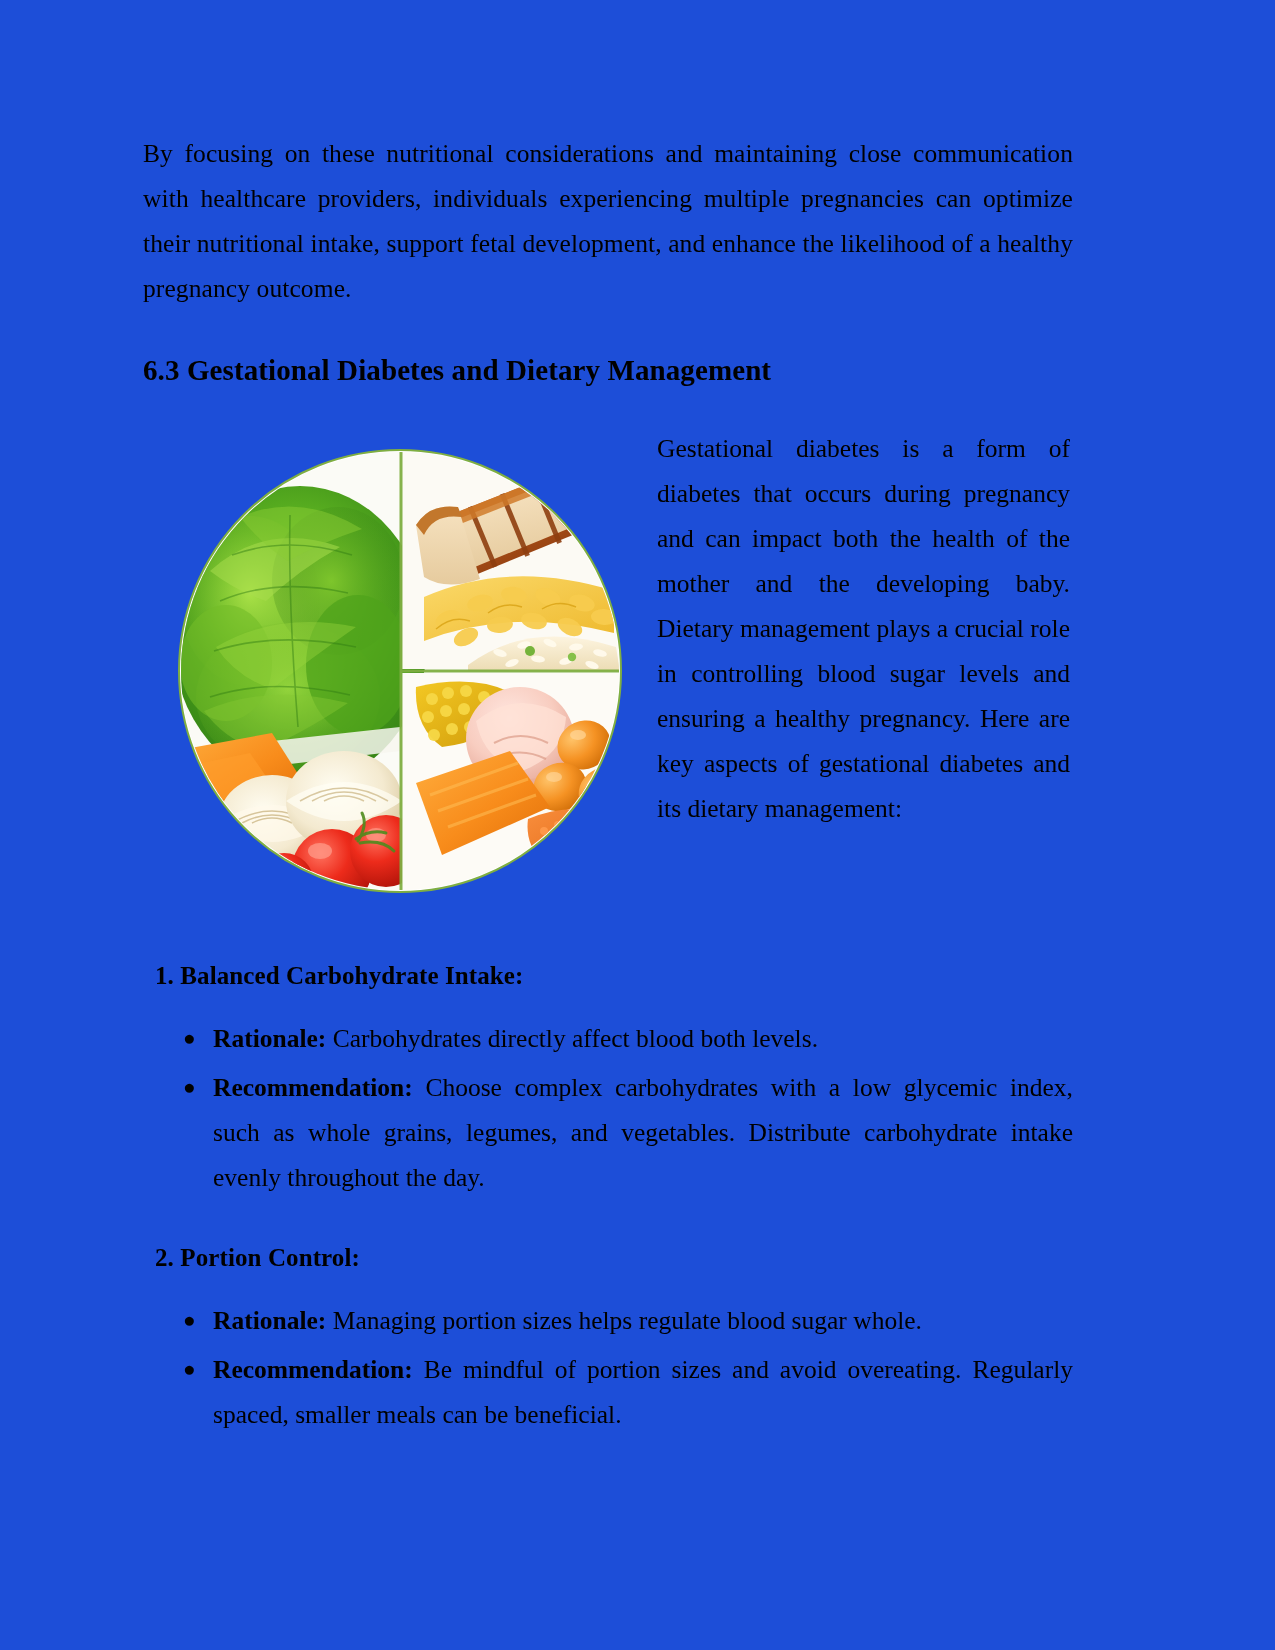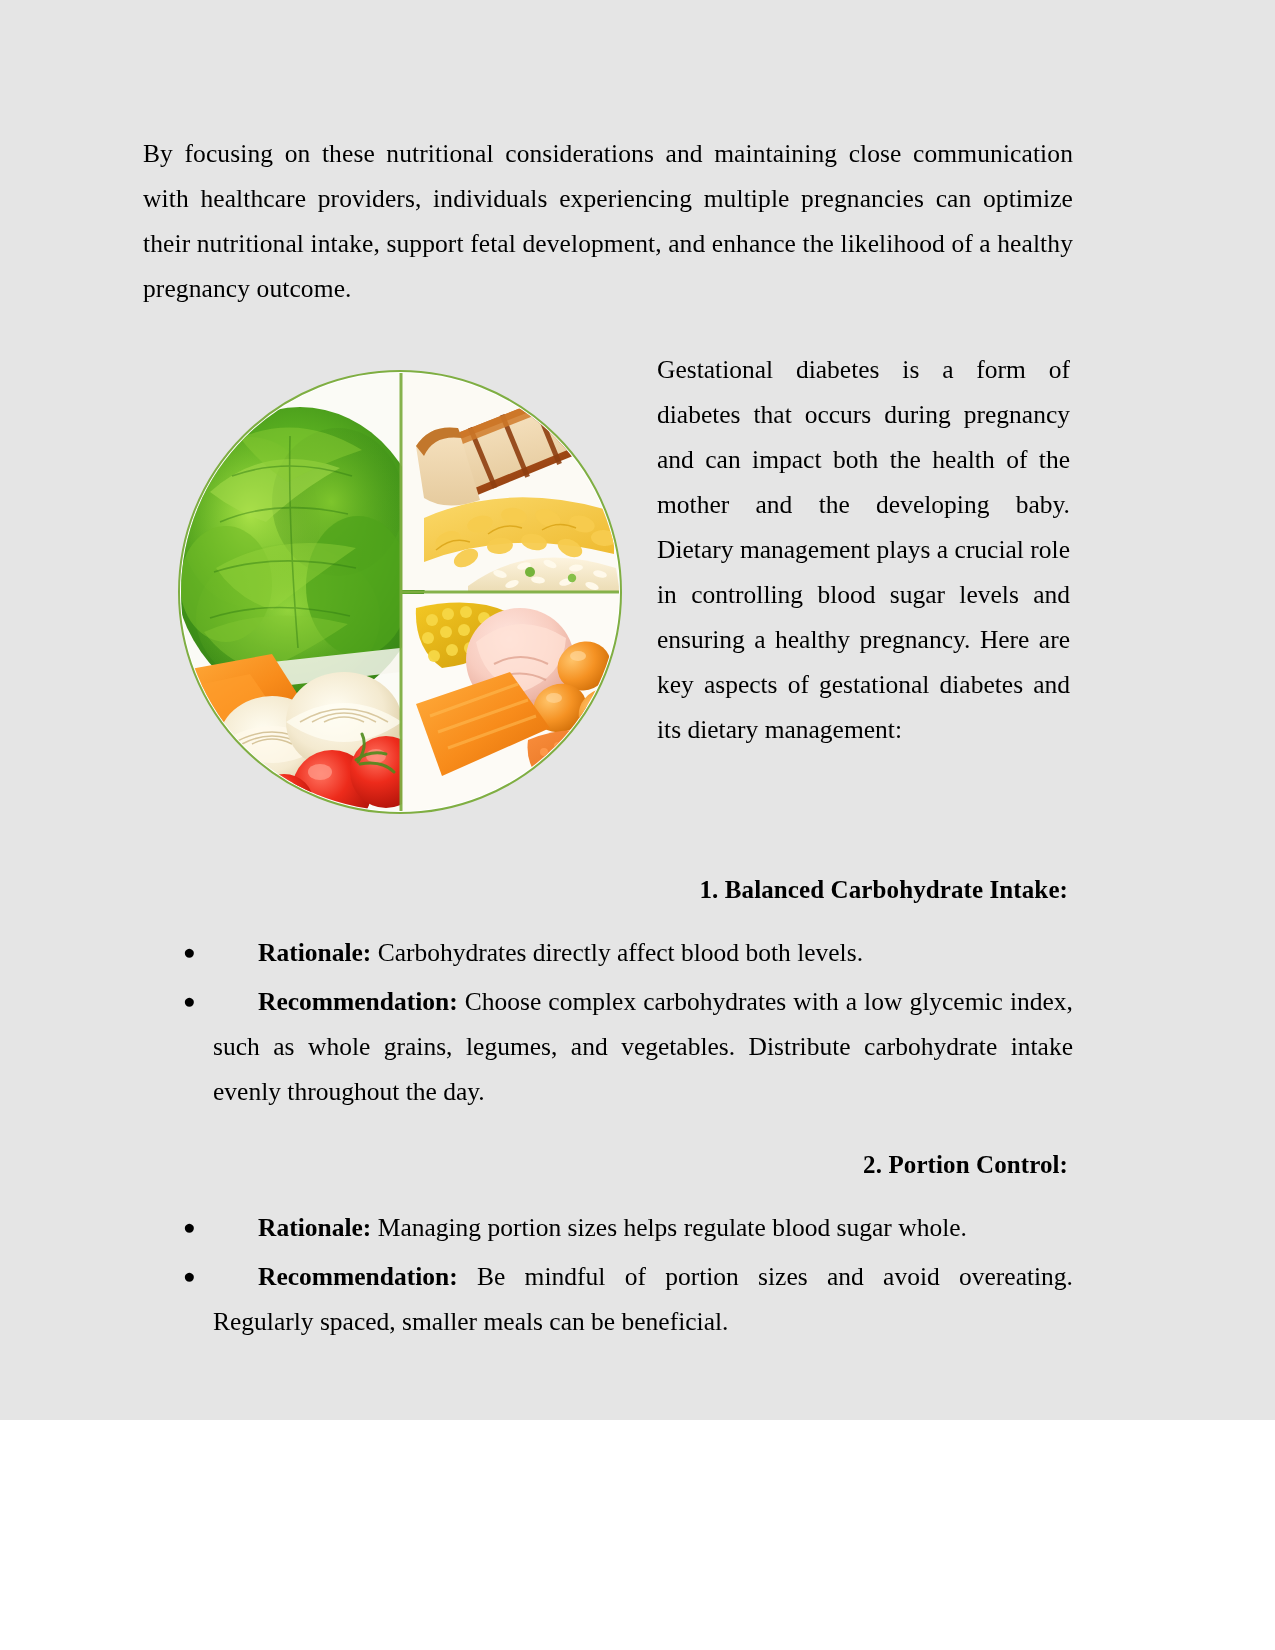--- a/index.html
+++ b/index.html
@@ -8,23 +8,23 @@
     padding: 0;
     background: #ffffff;
   }
   body {
     font-family: "Liberation Serif", "DejaVu Serif", serif;
     color: #000000;
   }
   .page {
     position: relative;
     width: 1275px;
-    height: 1420px;
+    height: 1650px;
     margin: 0 auto;
-    background: #e5e5e5;
+    background: #1d4ed8;
     overflow: hidden;
     box-sizing: border-box;
   }
   .content {
     position: absolute;
     left: 143px;
     top: 131px;
     width: 930px;
   }
 
@@ -74,24 +74,23 @@
     text-justify: inter-word;
     margin: 36px 3px 0 0;
     overflow: hidden;
   }
 
   
   h3.item-heading {
     font-size: 25px;
     font-weight: bold;
     line-height: 36px;
-    margin: 5px;
+    margin: 12px;
     padding: 0;
     letter-spacing: 0.1px;
-    text-align: right;
   }
   .clearer { clear: both; height: 0; font-size: 0; line-height: 0; }
 
   
   ul.bullets {
     list-style: none;
     margin: 22px 0 0 0;
     padding: 0 0 0 0;
   }
   ul.bullets > li {
@@ -105,33 +104,33 @@
   }
   ul.bullets > li .marker {
     position: absolute;
     left: 40px;
     top: 0;
     font-size: 21px;
     line-height: 45px;
   }
   .lead {
     font-weight: bold;
-    margin-left: 45px;
   }
   .spacer-24 { height: 24px; }
   .spacer-34 { height: 34px; }
 </style>
 </head>
 <body>
 
 <div class="page">
   <div class="content">
 
     <p class="body-para">By focusing on these nutritional considerations and maintaining close communication with healthcare providers, individuals experiencing multiple pregnancies can optimize their nutritional intake, support fetal development, and enhance the likelihood of a healthy pregnancy outcome.</p>
 
+    <h2 class="section-heading">6.3 Gestational Diabetes and Dietary Management</h2>
 
     <div class="figure-block">
       <div class="plate-figure">
         <svg class="plate-svg" viewBox="0 0 440 440" preserveAspectRatio="none">
           <defs>
             <clipPath id="circClip">
               <circle cx="220" cy="220" r="219"></circle>
             </clipPath>
 
             <radialGradient id="greensGrad" cx="48%" cy="40%" r="72%">

